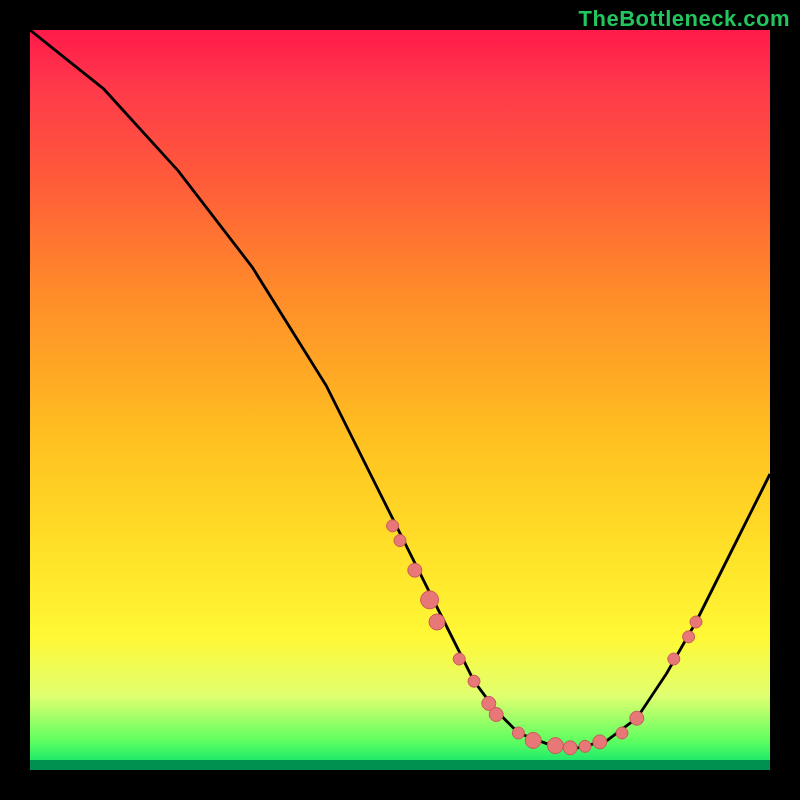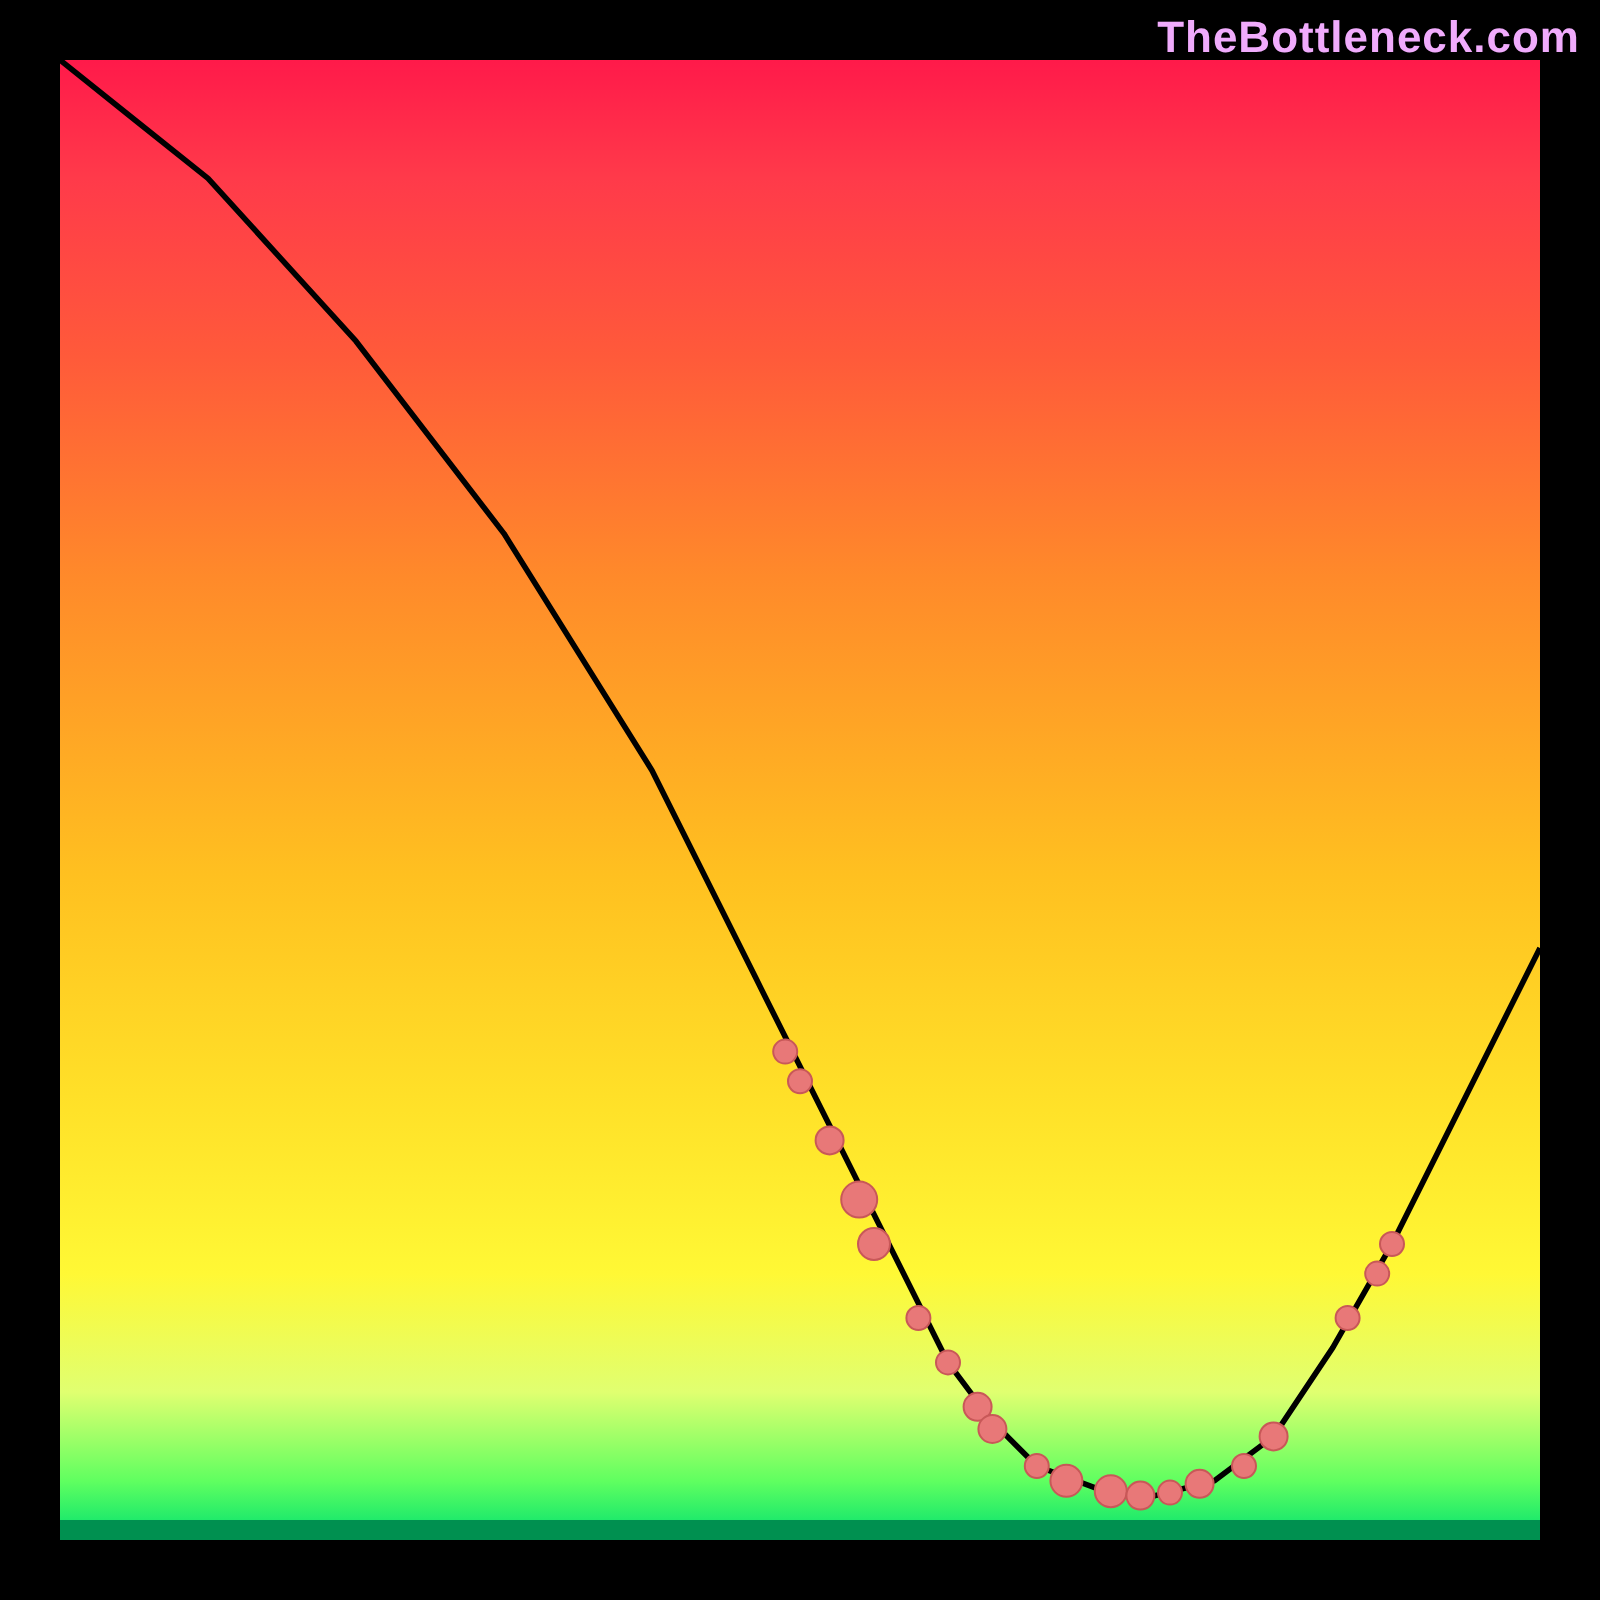--- a/index.html
+++ b/index.html
@@ -8,21 +8,21 @@
     background: #000;
     width: 800px;
     height: 800px;
     position: relative;
     font-family: Arial, Helvetica, sans-serif;
   }
   .attribution {
     position: absolute;
     top: 6px;
     right: 10px;
-    color: #f0abfc;
+    color: #22c55e;
     font-size: 22px;
     font-weight: bold;
     letter-spacing: 0.5px;
     z-index: 10;
   }
   .plot-frame {
     position: absolute;
     left: 30px;
     top: 30px;
     width: 740px;

